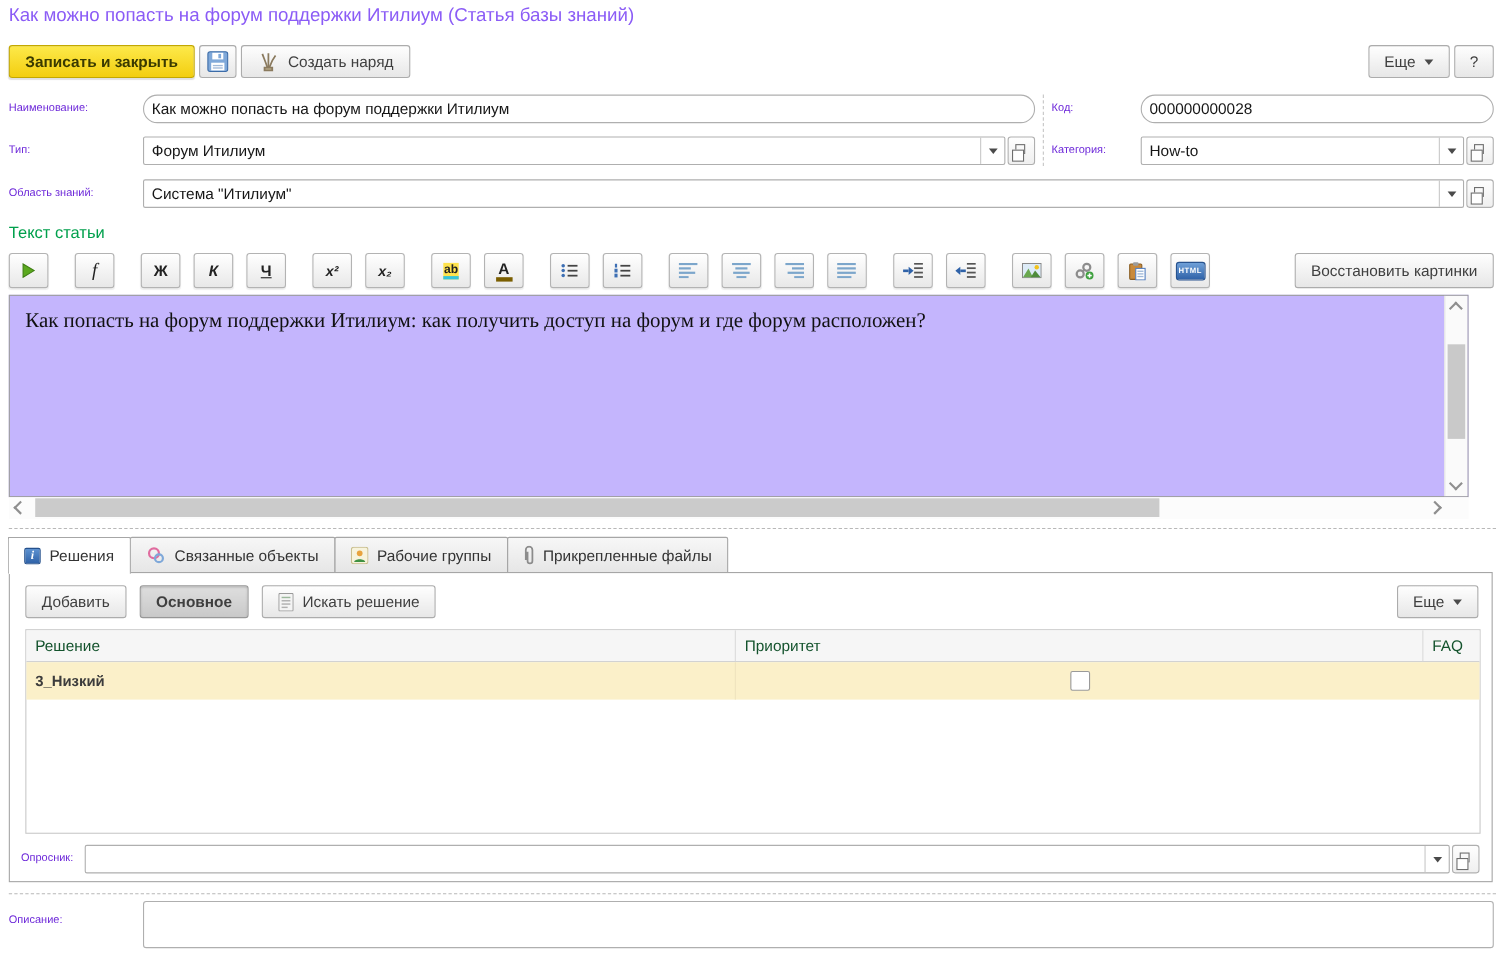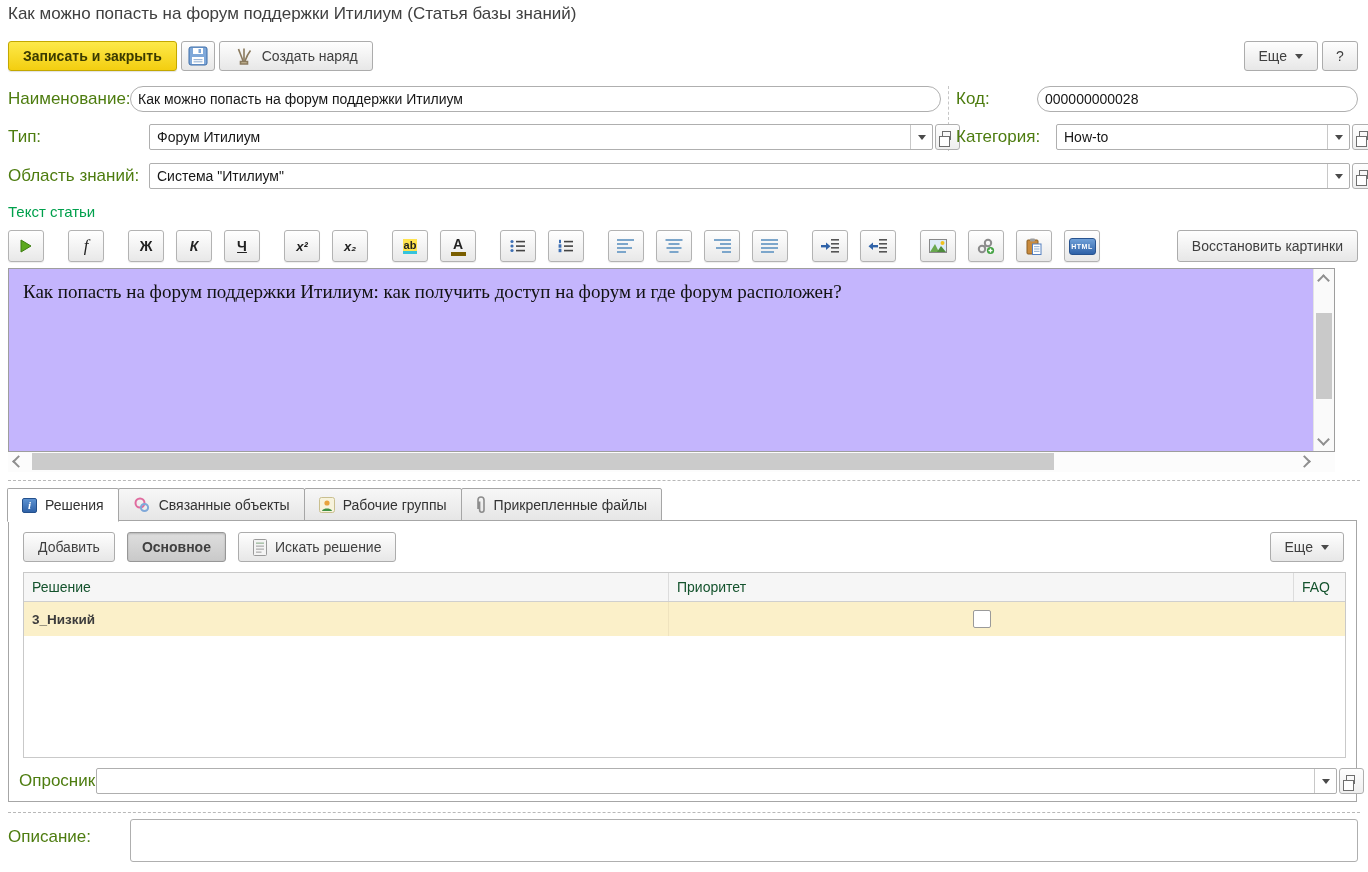--- a/index.html
+++ b/index.html
@@ -1,42 +1,42 @@
 <!DOCTYPE html>
 <html><head>
 <meta charset="utf-8">
 <style>
   * { margin:0; padding:0; box-sizing:border-box; }
   html,body { width:1368px; height:872px; background:#fff; overflow:hidden; }
   body { font-family:"Liberation Sans","DejaVu Sans",sans-serif; position:relative; color:#222; }
   .app { position:absolute; inset:0; }
 
-  .window-title { position:absolute; left:8px; top:4px; font-size:17px; color:#404040; }
+  .window-title { position:absolute; left:8px; top:4px; font-size:17px; color:#8b5cf6; }
 
   
   .btn { display:inline-flex; align-items:center; justify-content:center; gap:8px; height:30px;
          border:1px solid #ACACAC; border-radius:3px; background:linear-gradient(#FEFEFE,#E7E7E7);
          font-size:14px; color:#3F3F3F; padding:0 14px; cursor:pointer; white-space:nowrap; }
   .btn-yellow { background:linear-gradient(#FDE94A,#F3CE10); border-color:#C3A800; font-weight:bold; color:#3A3A00;
                 box-shadow:0 1px 1px rgba(0,0,0,.12); }
   .btn-pressed { background:linear-gradient(#DEDEDE,#C9C9C9); border-color:#979797; font-weight:bold;
                  box-shadow:inset 0 1px 2px rgba(0,0,0,.18); }
   .icon-only { width:34px; padding:0; }
   .caret { width:0; height:0; border-left:4px solid transparent; border-right:4px solid transparent;
            border-top:5px solid #4A4A4A; display:inline-block; }
 
   .main-toolbar { position:absolute; left:8px; right:10px; top:40px; height:32px; display:flex; align-items:center; gap:4px; }
   .ml-auto { margin-left:auto;text-align:center; }
 
   
-  .lbl { position:absolute; font-size:17px; color:#4d7c0f; line-height:26px; white-space:nowrap; }
+  .lbl { position:absolute; font-size:10px; color:#6d28d9; line-height:26px; white-space:nowrap; }
   .field { position:absolute; height:26px; border:1px solid #AFAFAF; border-radius:13px; background:#fff; display:flex; }
   .field input, .combo input { border:none; outline:none; flex:1; font-family:inherit; font-size:14px; color:#161616;
                                padding:0 7px; background:transparent; min-width:0; }
-  .combo { position:absolute; display:flex; height:26px;margin-left:19px; }
+  .combo { position:absolute; display:flex; height:26px; }
   .combo-box { flex:1; display:flex; border:1px solid #AFAFAF; border-radius:2px; background:#fff; }
   .arrow-btn { width:22px; border-left:1px solid #C8C8C8; display:flex; align-items:center; justify-content:center; cursor:pointer; }
   .open-btn { width:25px; height:26px; margin-left:2px; border:1px solid #AFAFAF; border-radius:3px;
               background:linear-gradient(#FEFEFE,#EFEFEF); display:flex; align-items:center; justify-content:center; cursor:pointer; }
   .open-ic { position:relative; width:9px; height:9px; border:1px solid #6E6E6E; margin-left:-3px; margin-top:-4px; }
   .open-ic::after { content:""; position:absolute; left:-4px; top:4px; width:9px; height:9px; border:1px solid #6E6E6E; background:#fff; }
   .vdash { position:absolute; border-left:1px dashed #C6C6C6; width:0; }
   .hdash { position:absolute; left:8px; right:8px; border-top:1px dashed #B8B8B8; height:0; }
 
   

